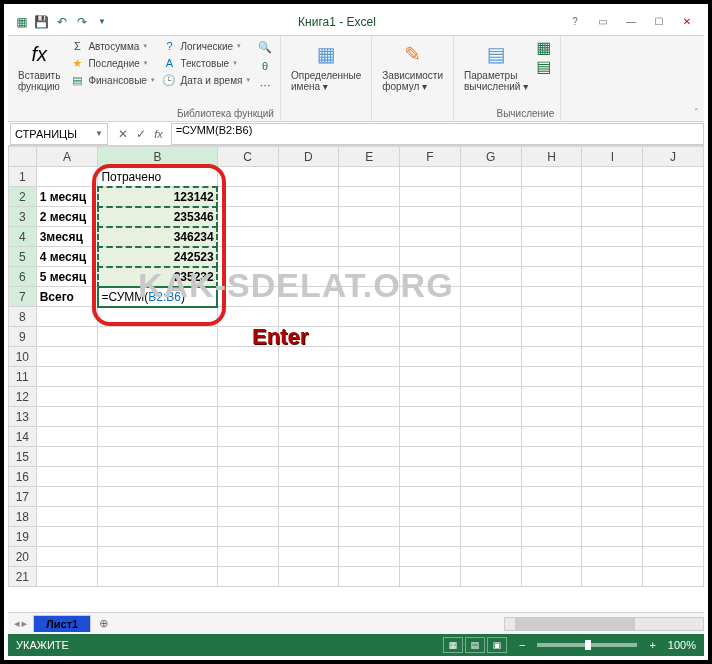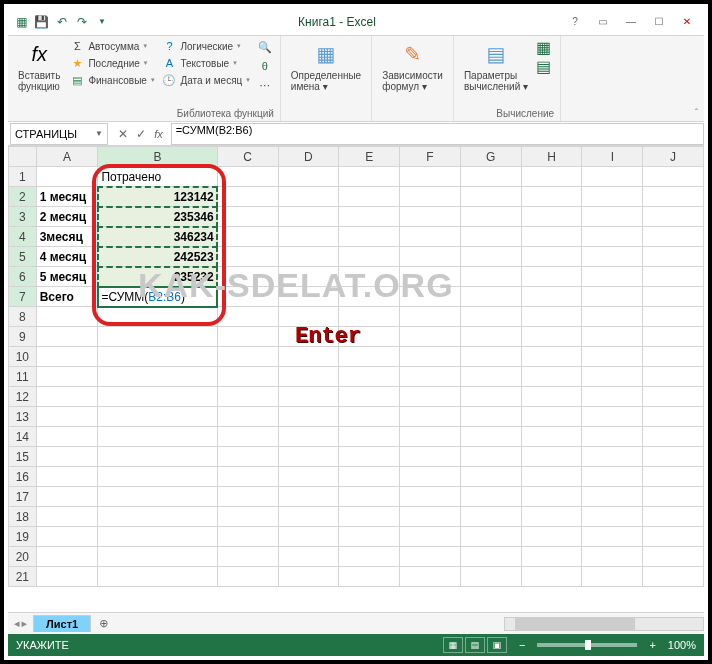--- a/index.html
+++ b/index.html
@@ -63,27 +63,27 @@
 .cellB-head { font-size: 15px; font-family: Liberation Sans, sans-serif; text-align: left; padding-left: 4px; }
 .cellB-num { font-weight: bold; font-size: 15px; text-align: right; }
 .cellB-sel { background: #e8f0e0; }
 .cellB-formula { font-size: 11px; text-align: left; background: #fff; }
 .cellB-formula .ref { color: #0070c0; }
 .marching { outline: 2px dashed #217346; outline-offset: -1px; }
 .active-cell { outline: 2px solid #217346; outline-offset: -1px; }
 
 
 .highlight-annot { position: absolute; border: 4px solid #e02020; border-radius: 18px; pointer-events: none; }
-.enter-annot { position: absolute; color: #b00000; font-weight: bold; font-size: 22px; font-family: Liberation Mono, monospace; text-shadow: 1px 1px 0 #400; pointer-events: none; margin-left: 43px; }
+.enter-annot { position: absolute; color: #b00000; font-weight: bold; font-size: 22px; font-family: Liberation Sans, sans-serif; text-shadow: 1px 1px 0 #400; pointer-events: none; }
 .watermark { position: absolute; color: #c8c8c8; font-size: 34px; font-weight: bold; letter-spacing: 1px; pointer-events: none; font-family: Arial; }
 
 
 .sheettabs { height: 22px; border-top: 1px solid #d4d4d4; display: flex; align-items: center; background: #f5f5f5; font-size: 11px; }
 .sheettabs .nav { display: flex; gap: 2px; padding: 0 6px; color: #888; }
-.sheettab { background: #7dd3fc; border: 1px solid #ccc; border-bottom: none; padding: 2px 12px; font-weight: bold; }
+.sheettab { background: #1d4ed8; border: 1px solid #ccc; border-bottom: none; padding: 2px 12px; font-weight: bold; }
 .sheettabs .add { padding: 0 8px; color: #666; }
 .sheettabs .scroll-h { margin-left: auto; width: 200px; height: 14px; background: #e8e8e8; border: 1px solid #ccc; position: relative; }
 .sheettabs .scroll-h .thumb { position: absolute; left: 10px; width: 120px; top: 0; bottom: 0; background: #cdcdcd; }
 
 
 .statusbar { height: 22px; background: #217346; color: #fff; display: flex; align-items: center; font-size: 11px; padding: 0 8px; gap: 12px; }
 .statusbar .spacer { flex: 1; }
 .viewbtns { display: flex; gap: 2px; }
 .viewbtns .vb { width: 20px; height: 16px; border: 1px solid rgba(255,255,255,0.4); display: flex; align-items: center; justify-content: center; font-size: 9px; }
 .zoom-slider { width: 100px; height: 4px; background: rgba(255,255,255,0.5); position: relative; }
@@ -147,21 +147,21 @@
                 <span>Логические</span>
                 <span style="font-size:7px;color:#888;">▾</span>
               </div>
           <div class="hbtn">
                 <span class="ic-sm" style="color:#0070c0;">A</span>
                 <span>Текстовые</span>
                 <span style="font-size:7px;color:#888;">▾</span>
               </div>
           <div class="hbtn">
                 <span class="ic-sm" style="color:#0070c0;">🕒</span>
-                <span>Дата и месяц</span>
+                <span>Дата и время</span>
                 <span style="font-size:7px;color:#888;">▾</span>
               </div>
         </div>
         <div class="stack">
           <div class="smallbtns">
             <div class="sb">🔍</div>
           </div>
           <div class="smallbtns">
             <div class="sb">θ</div>
           </div>

